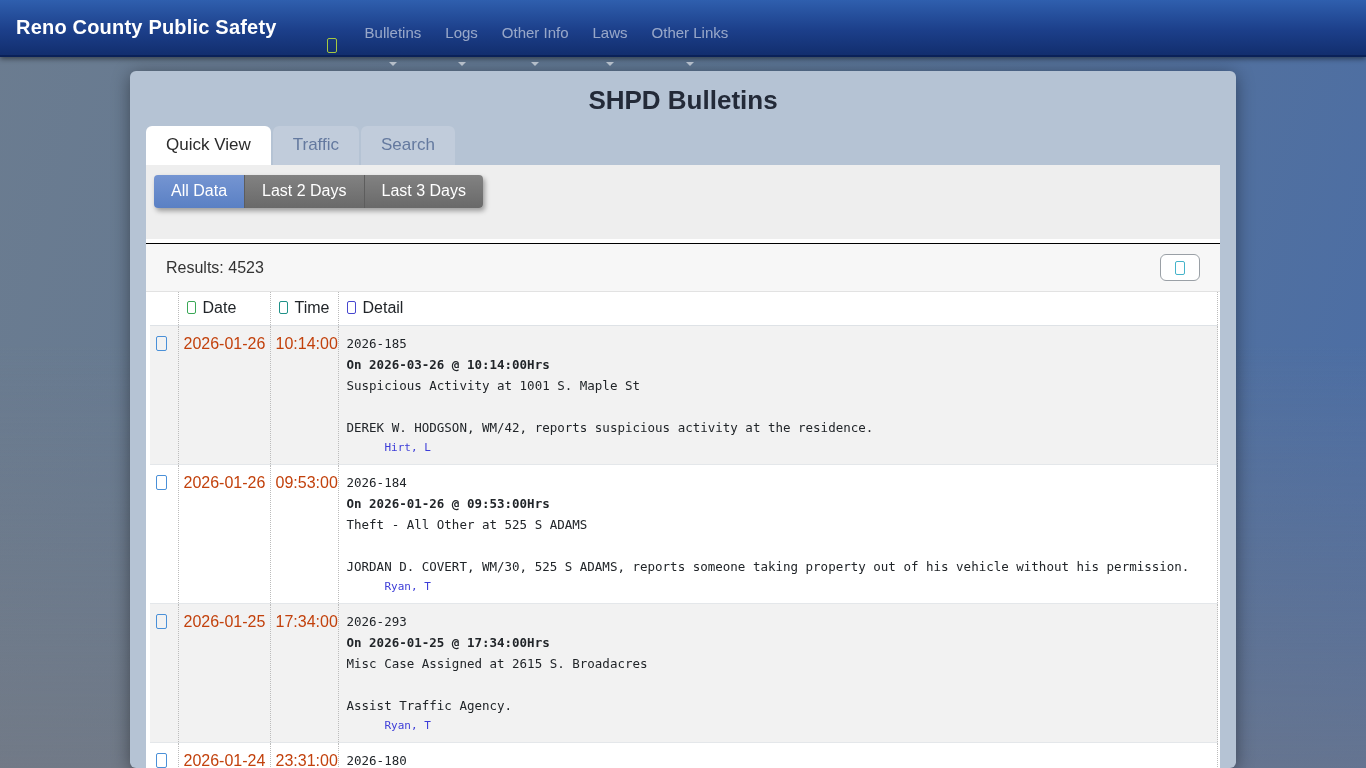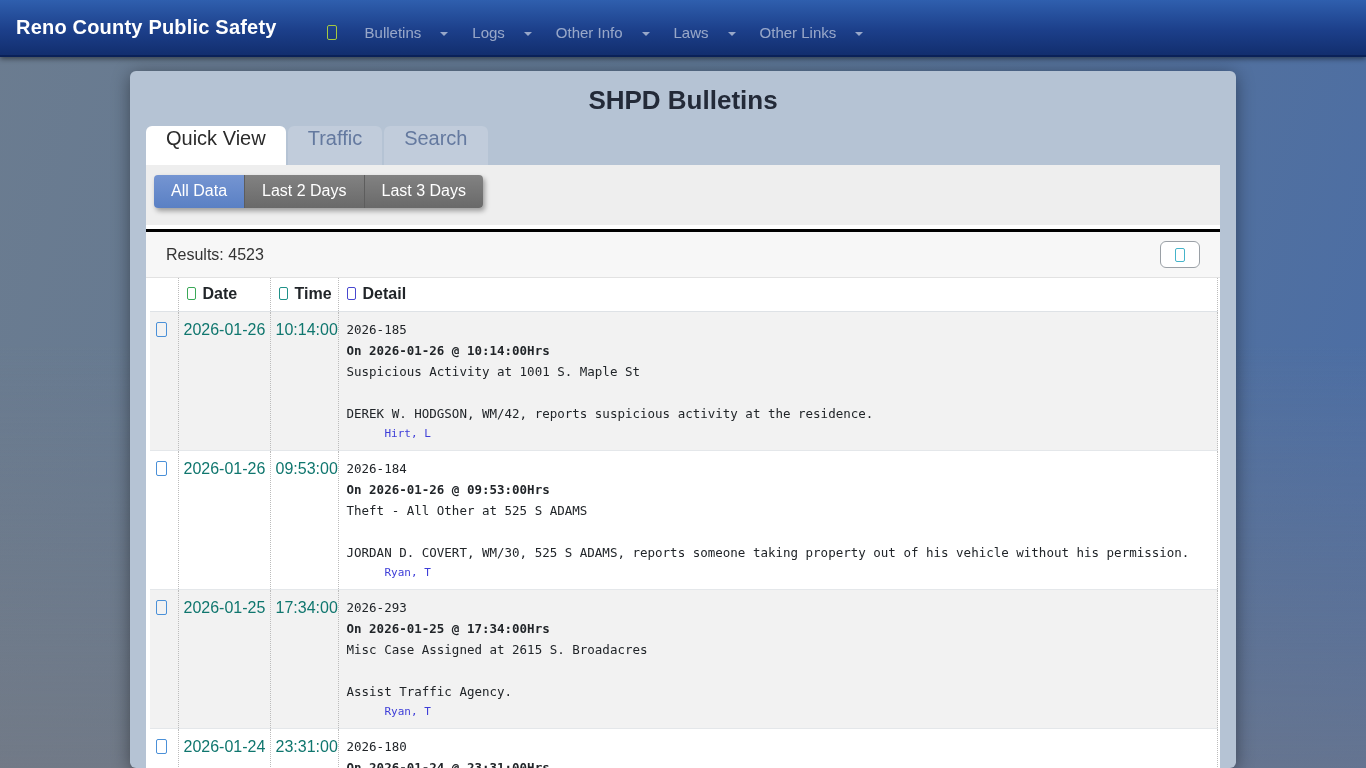--- a/index.html
+++ b/index.html
@@ -18,21 +18,21 @@
     background:linear-gradient(180deg,#2f5fae 0%, #1c3f8a 55%, #122e6e 100%);
     border-bottom:2px solid #0a2158;
     box-shadow:0 2px 5px rgba(0,0,0,.45);
     position:relative; z-index:5;
   }
   .brand { color:#fff; font-size:20px; font-weight:bold; letter-spacing:.2px; margin-right:38px; text-decoration:none; cursor:pointer; }
   .nav-items { display:flex; align-items:center; }
   .nav-item {
     display:flex; align-items:center; gap:19px;
     color:rgba(255,255,255,.55); font-size:15px;
-    padding:8px 12px; cursor:pointer; text-decoration:none; white-space:nowrap;
+    padding:8px 12px; cursor:pointer; text-decoration:none; white-space:nowrap;flex-direction:column;
   }
   .caret {
     display:inline-block; width:0; height:0; margin-top:2px;
     border-left:4px solid transparent; border-right:4px solid transparent;
     border-top:4px solid currentColor;
   }
   .tofu { display:inline-block; border:1px solid currentColor; border-radius:2px; }
   .tofu.nav-glyph { width:10px; height:15px; color:#a6c93f; margin-right:4px; }
 
   
@@ -40,71 +40,71 @@
     position:absolute; left:130px; top:71px; width:1106px; height:697px;
     background:#b5c3d4; border-radius:6px;
     box-shadow:0 3px 18px rgba(0,0,0,.42);
   }
   .page-title {
     padding-top:13px; height:55px; text-align:center;
     font-size:26px; line-height:32px; font-weight:bold; color:#232a38;
   }
   .tabs { margin:0 16px; display:flex; height:39px; }
   .tab {
-    font-size:20px; padding:1px 20px; cursor:pointer;
+    font-size:17px; padding:9px 20px; cursor:pointer;
     border-radius:6px 6px 0 0; margin-right:2px; white-space:nowrap;
   }
   .tab.active { background:#fff; color:#2b2b2b; }
   .tab.inactive { background:rgba(255,255,255,.16); color:#64799f; }
 
   .panel { margin:0 16px; background:#fff; min-height:603px; }
 
   
-  .filter-bar { background:#eeeeee; padding:10px 8px 11px 8px; margin-bottom:4px; height:60px; }
+  .filter-bar { background:#eeeeee; padding:10px 8px 11px 8px; margin-bottom:4px; height:74px; }
   .btn-group { display:inline-flex; border-radius:4px; box-shadow:2px 3px 5px rgba(0,0,0,.35); }
   .fbtn {
     font-family:"Liberation Sans", sans-serif;
     font-size:16px; color:#fff; padding:7px 17px 8px 17px; border:none; cursor:pointer; white-space:nowrap;
   }
   .fbtn.blue { background:linear-gradient(#7595d2,#5a80c4); border-radius:4px 0 0 4px; }
   .fbtn.gray { background:linear-gradient(#828282,#696969); border-left:1px solid #5d5d5d; }
   .fbtn.gray:last-child { border-radius:0 4px 4px 0; }
 
   
   .results-bar {
-    background:#f7f7f7; border-top:3px solid #000000; border-bottom:1px solid #e2e2e2;
+    background:#f7f7f7; border-top:1px solid #000000; border-bottom:1px solid #e2e2e2;
     height:49px; display:flex; align-items:center; justify-content:space-between;
     padding:0 20px;
   }
   .results-text { font-size:16px; color:#333; }
   .icon-btn {
     width:40px; height:27px; background:#fff; border:1px solid #9aa0a6; border-radius:6px;
     display:flex; align-items:center; justify-content:center; cursor:pointer;
   }
   .tofu.action-glyph { width:10px; height:14px; color:#45b4ca; border-width:1.5px; }
 
   
   table { border-collapse:collapse; margin:0 2px 0 4px; width:calc(100% - 6px); table-layout:fixed; }
   col.c-icon { width:28px; } col.c-date { width:92px; } col.c-time { width:68px; }
   th, td { vertical-align:top; text-align:left; }
   th + th, td + td { border-left:1px dotted #bcbcbc; }
   th:last-child, td:last-child { border-right:1px dotted #bcbcbc; }
   thead th {
-    font-size:16px; font-weight:bold; color:#212529;
+    font-size:16px; font-weight:normal; color:#212529;
     padding:7px 8px 8px 8px; border-bottom:1px solid #dee2e6; white-space:nowrap;
   }
   .hdr-glyph { width:9px; height:13px; border-width:1.5px; margin-right:7px; vertical-align:-1px; }
   .hdr-glyph.g-date { color:#3aa857; }
   .hdr-glyph.g-time { color:#1f9188; }
   .hdr-glyph.g-detail { color:#4747cf; }
   tbody tr { border-bottom:1px solid #e4e7ea; }
   tbody tr:nth-child(odd) { background:#f2f2f2; }
   td.icon-cell { padding:10px 0 0 6px; }
   .tofu.row-glyph { width:11px; height:15px; color:#4a90d8; border-width:1.5px; cursor:pointer; }
-  td.date-cell, td.time-cell { font-size:16px; color:#0f766e; padding:9px 4px 8px 5px; white-space:nowrap; }
+  td.date-cell, td.time-cell { font-size:16px; color:#c2410c; padding:9px 4px 8px 5px; white-space:nowrap; }
   td.detail-cell { padding:7px 6px 7px 8px; }
   .dline {
     font-family:"DejaVu Sans Mono", monospace; font-size:12.5px; line-height:21px;
     min-height:21px; color:#212529; white-space:pre-wrap;
   }
   .dline.b { font-weight:bold; }
   .dline.officer { font-size:11px; line-height:19px; min-height:19px; color:#3d3dd8; cursor:pointer;margin-left:38px; }
 </style>
 </head>
 <body>
@@ -180,21 +180,21 @@
         </tr>
       </thead>
       <tbody>
 
         <tr>
           <td class="icon-cell"><span class="tofu row-glyph"></span></td>
           <td class="date-cell">2026-01-26</td>
           <td class="time-cell">10:14:00</td>
           <td class="detail-cell">
             <div class="dline">2026-185</div>
-            <div class="dline b">On 2026-01-26 @ 10:14:00Hrs</div>
+            <div class="dline b">On 2026-03-26 @ 10:14:00Hrs</div>
             <div class="dline">Suspicious Activity at 1001 S. Maple St</div>
             <div class="dline"></div>
             <div class="dline">DEREK W. HODGSON, WM/42, reports suspicious activity at the residence.</div>
             <div class="dline officer">Hirt, L</div>
           </td>
         </tr>
 
         <tr>
           <td class="icon-cell"><span class="tofu row-glyph"></span></td>
           <td class="date-cell">2026-01-26</td>

